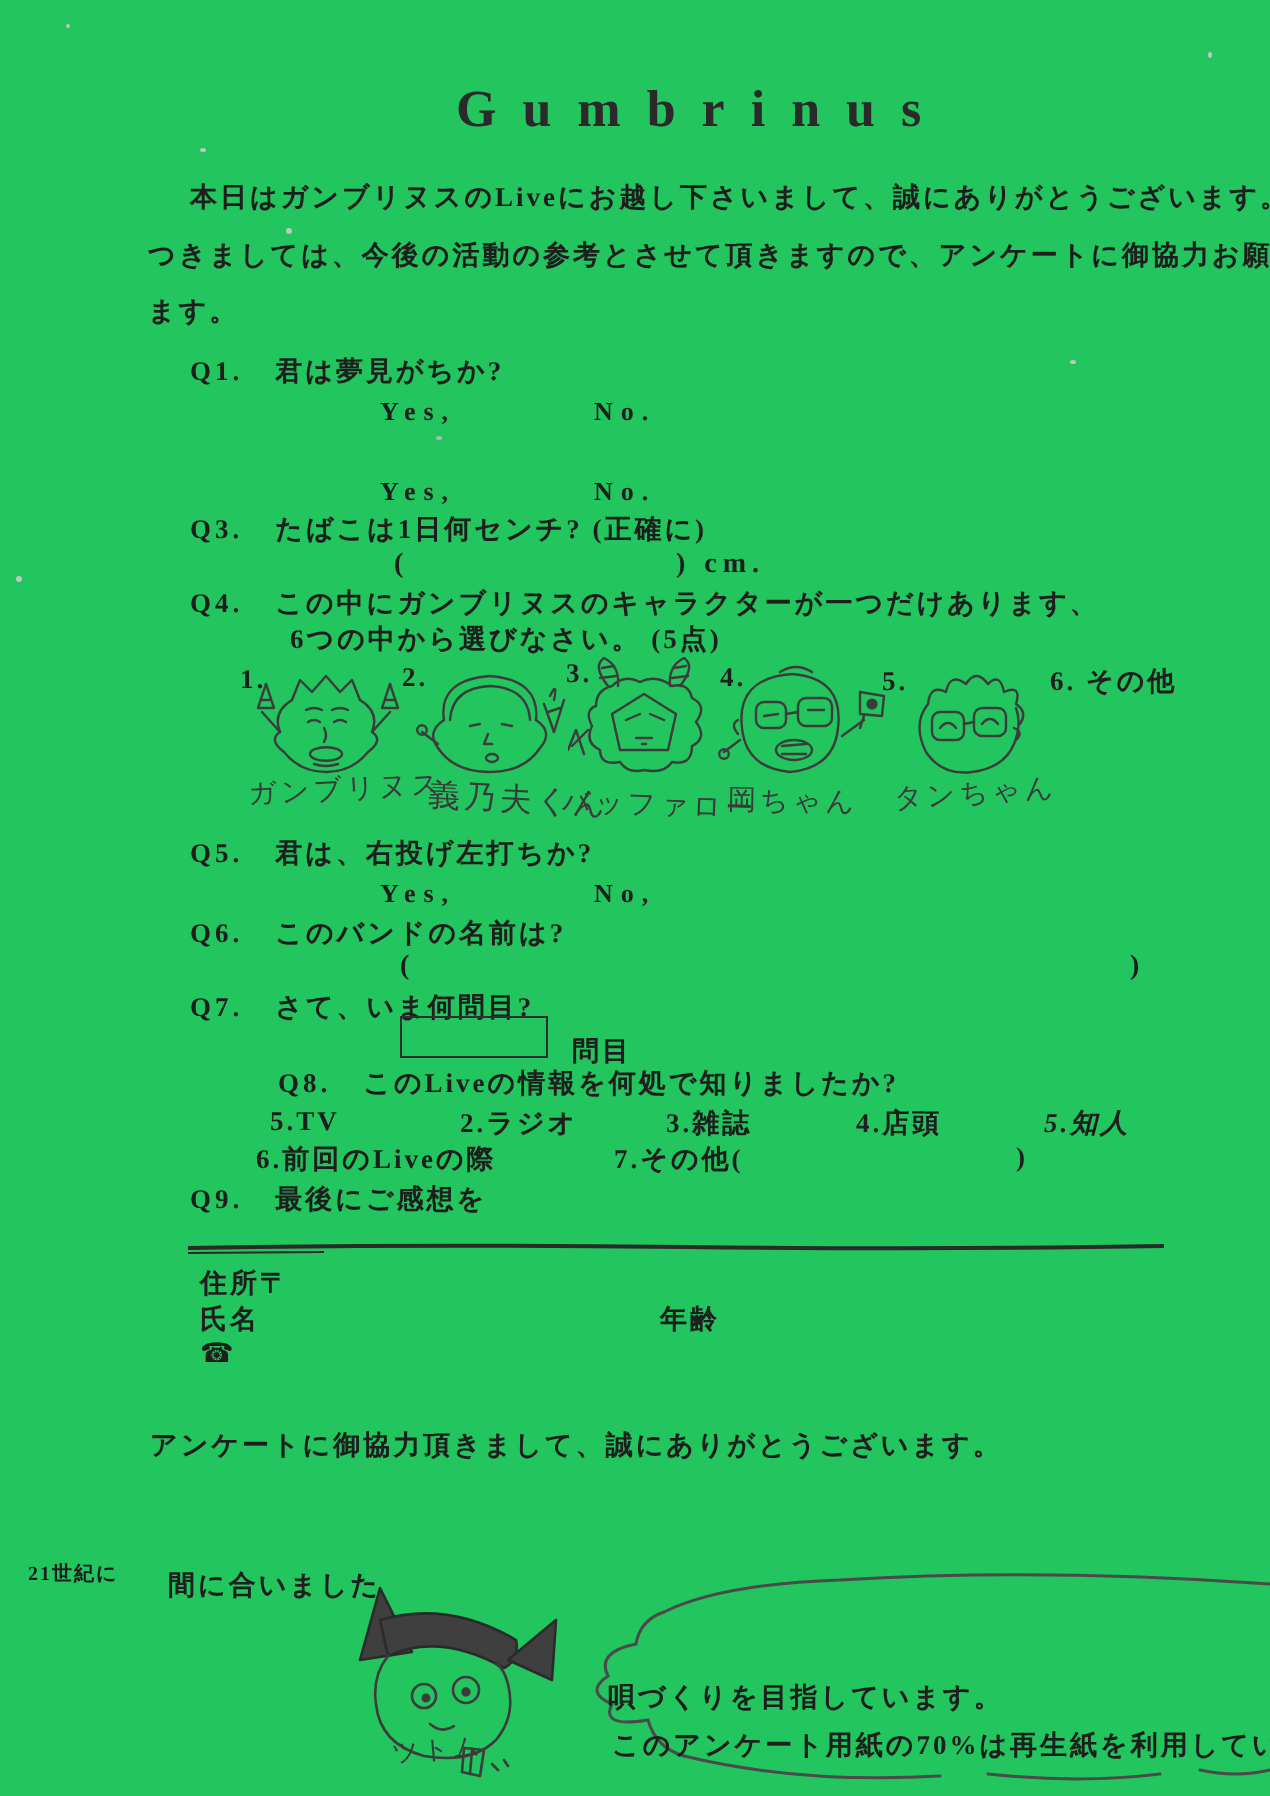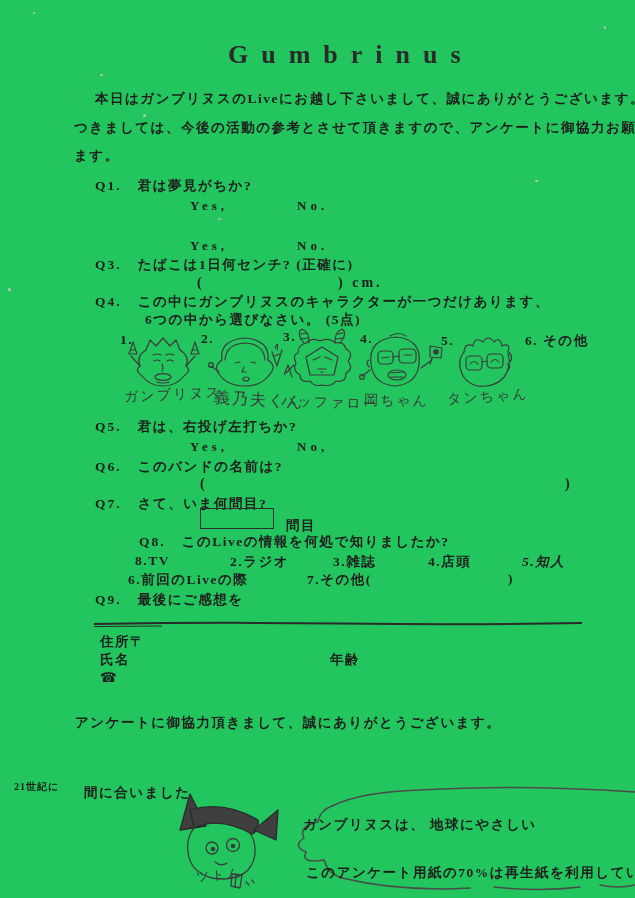--- a/index.html
+++ b/index.html
@@ -164,21 +164,21 @@
 
   <div class="abs body-t" style="left:95px;top:495px;">
     <span class="qnum">Q7.</span><span>さて、いま何問目?</span>
   </div>
   <div class="answer-box" style="left:200px;top:508px;width:72px;height:19px;"></div>
   <div class="abs body-t" style="left:286px;top:517px;">問目</div>
 
   <div class="abs body-t" style="left:95px;top:533px;margin-left:44px;">
     <span class="qnum">Q8.</span><span>このLiveの情報を何処で知りましたか?</span>
   </div>
-  <div class="abs opt" style="left:135px;top:553px;">8.TV</div>
+  <div class="abs opt" style="left:135px;top:553px;">5.TV</div>
   <div class="abs opt" style="left:230px;top:553px;">2.ラジオ</div>
   <div class="abs opt" style="left:333px;top:553px;">3.雑誌</div>
   <div class="abs opt" style="left:428px;top:553px;">4.店頭</div>
   <div class="abs opt" style="left:522px;top:553px;font-style:italic;">5.知人</div>
   <div class="abs opt" style="left:128px;top:571px;">6.前回のLiveの際</div>
   <div class="abs opt" style="left:307px;top:571px;">7.その他(</div>
   <div class="abs opt" style="left:508px;top:571px;">)</div>
 
   <div class="abs body-t" style="left:95px;top:591px;">
     <span class="qnum">Q9.</span><span>最後にご感想を</span>
@@ -217,16 +217,16 @@
   <div class="abs hand" style="left:196px;top:866px;font-size:13px;transform:rotate(-5deg);">ツトム</div>
 
   <svg class="doodle" style="left:280px;top:782px;" width="355" height="116" viewBox="0 0 355 116" fill="none" stroke="#4a4a4a" stroke-width="1.5" stroke-linecap="round">
     <path d="M52,24 Q80,10 140,8 Q240,2 355,10"></path>
     <path d="M52,24 Q40,28 38,40 Q18,44 24,56 Q12,64 26,70 Q20,82 44,78 Q48,92 62,96"></path>
     <path d="M62,96 Q120,110 190,106"></path>
     <path d="M214,105 Q260,110 300,105"></path>
     <path d="M320,103 Q338,107 355,103"></path>
   </svg>
 
-  <div class="abs body-t" style="left:303px;top:816px;">ガンブリヌスは、 地球にやさしい</div>
+  <div class="abs body-t" style="left:304px;top:840px;">唄づくりを目指しています。</div>
   <div class="abs body-t" style="left:306px;top:864px;">このアンケート用紙の70%は再生紙を利用してい</div>
 
 </div>
 
 </body></html>

